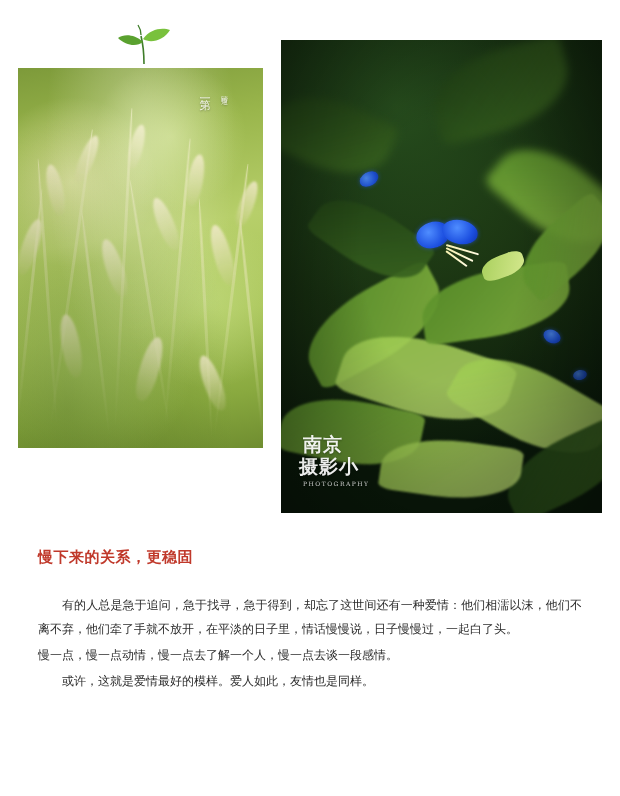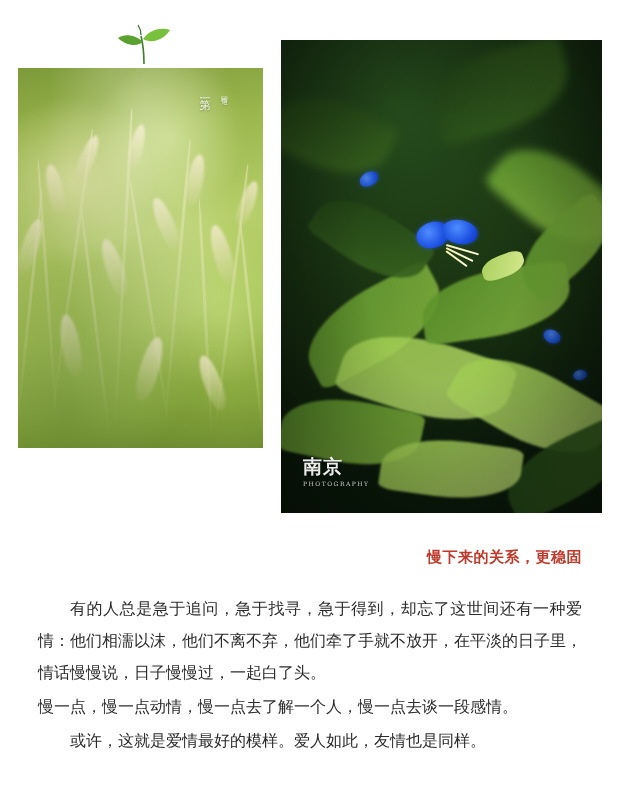--- a/index.html
+++ b/index.html
@@ -180,30 +180,30 @@
   
   .article {
     position: absolute;
     left: 0;
     top: 548px;
     width: 620px;
     padding: 0 38px;
     box-sizing: border-box;
   }
   .headline {
-    text-align: right;
+    text-align: left;
     font-size: 15px;
     font-weight: bold;
     color: #c0392b;
     letter-spacing: 0.5px;
     margin: 0 0 26px 0;
     font-family: "DejaVu Sans", "Liberation Sans", sans-serif;
   }
   .para {
-    font-size: 16px;
+    font-size: 12px;
     line-height: 2.0;
     color: #2b2b2b;
     margin: 0 0 2px 0;
     text-align: justify;
     font-family: "DejaVu Sans", "Liberation Sans", sans-serif;
   }
   .para.indent {
     text-indent: 2em;
   }
 </style>
@@ -281,20 +281,21 @@
       </div>
       <div class="bud" style="left:200px; top:215px; width:44px; height:22px; background:linear-gradient(120deg,#a8cf5c,#d6e98f); transform:rotate(-20deg);"></div>
       <div class="petal" style="left:78px; top:132px; width:20px; height:14px; transform:rotate(-30deg); opacity:0.9;"></div>
       <div class="petal" style="left:262px; top:290px; width:18px; height:13px; transform:rotate(25deg); opacity:0.85;"></div>
       <div class="petal" style="left:292px; top:330px; width:14px; height:10px; transform:rotate(-12deg); opacity:0.7;"></div>
 
       <div class="vignette"></div>
 
       <div class="wm wm-right">
         <span class="r1">南京</span>
+        <span class="r2">摄影小</span>
         <span class="sub">PHOTOGRAPHY</span>
       </div>
     </div>
   </div>
 
   <div class="article">
     <h1 class="headline">慢下来的关系，更稳固</h1>
     <p class="para indent">有的人总是急于追问，急于找寻，急于得到，却忘了这世间还有一种爱情：他们相濡以沫，他们不离不弃，他们牵了手就不放开，在平淡的日子里，情话慢慢说，日子慢慢过，一起白了头。</p>
     <p class="para">慢一点，慢一点动情，慢一点去了解一个人，慢一点去谈一段感情。</p>
     <p class="para indent">或许，这就是爱情最好的模样。爱人如此，友情也是同样。</p>

